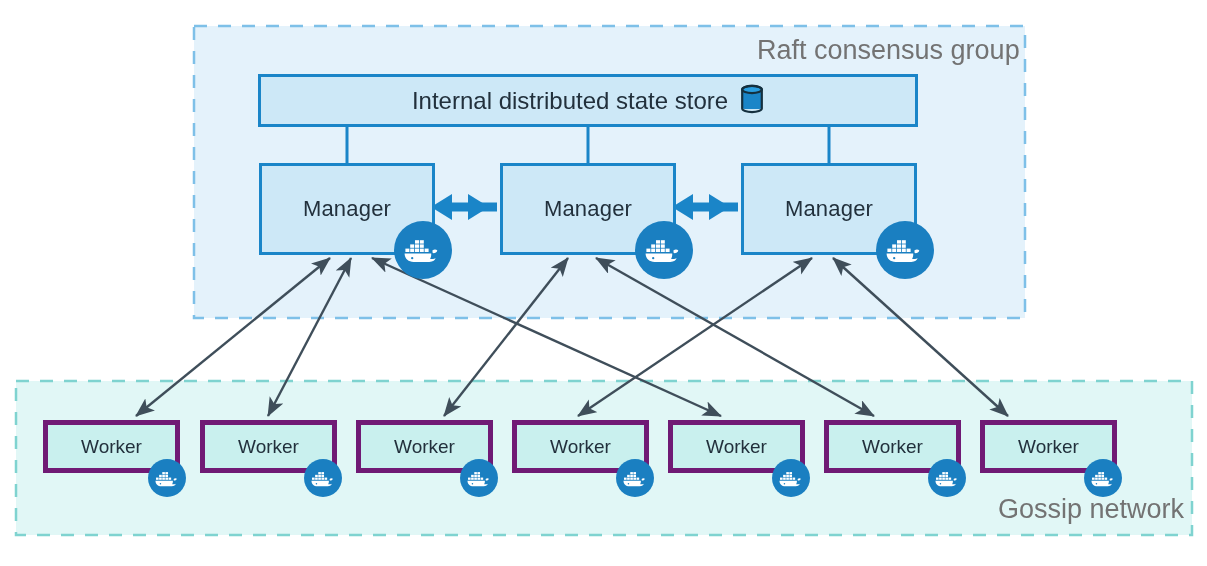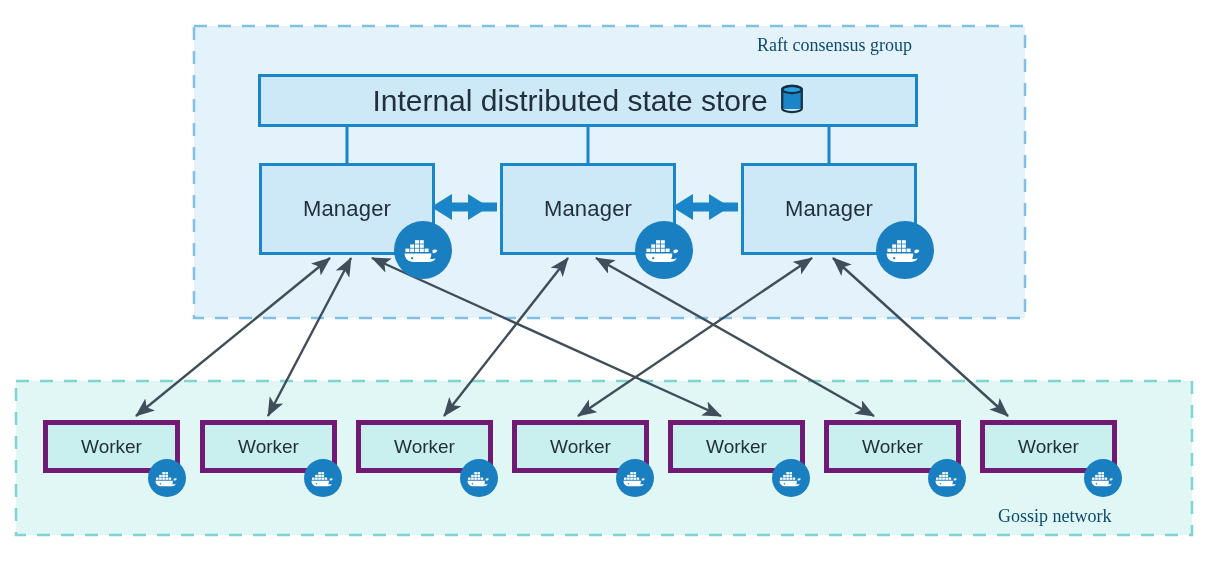--- a/index.html
+++ b/index.html
@@ -1,27 +1,27 @@
 <!DOCTYPE html>
 <html><head>
 <meta charset="utf-8">
 <style>
   html,body{margin:0;padding:0;background:#ffffff;}
   body{width:1207px;height:566px;font-family:"Liberation Sans",sans-serif;overflow:hidden;}
   #stage{position:relative;width:1207px;height:566px;background:#ffffff;}
   svg#canvas{position:absolute;left:0;top:0;width:1207px;height:566px;}
 
-  .grp-label{position:absolute;color:#0c4a6e;font-size:18px;font-family:Liberation Serif, serif;white-space:nowrap;}
+  .grp-label{position:absolute;color:#737373;font-size:27px;font-family:Liberation Sans, sans-serif;white-space:nowrap;}
   #raft-label{left:757px;top:35px;}
-  #gossip-label{left:998px;top:494px;margin-top:12px;}
+  #gossip-label{left:998px;top:494px;}
 
   .box{position:absolute;box-sizing:border-box;display:flex;align-items:center;justify-content:center;}
   .store-box{left:258px;top:74px;width:660px;height:53px;border:3px solid #1a85c8;background:#cde8f7;}
   .store-inner{display:flex;align-items:center;gap:12px;}
-  .store-text{font-size:30px;color:#22303c;white-space:nowrap;}
+  .store-text{font-size:24px;color:#22303c;white-space:nowrap;}
 
   .mgr-box{top:163px;width:176px;height:92px;border:3px solid #1a85c8;background:#cde8f7;}
   #mgr-1{left:259px;}
   #mgr-2{left:500px;}
   #mgr-3{left:741px;}
   .mgr-text{font-size:22px;color:#22303c;letter-spacing:.2px;}
 
   .wk-box{top:420px;width:137px;height:53px;border:5px solid #701a75;background:#c9f0ee;}
   .wk-text{font-size:19px;color:#22303c;}
 

